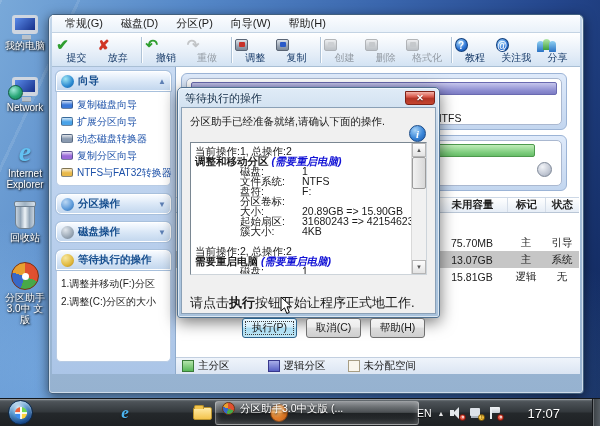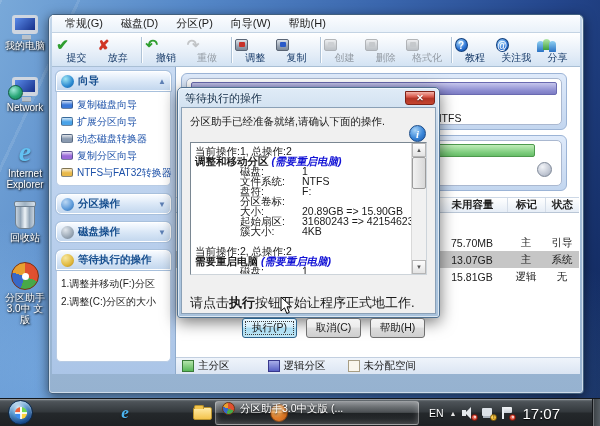--- a/index.html
+++ b/index.html
@@ -175,21 +175,21 @@
   .tray-caret { color:#e6e6e6; font-size:7px; cursor:pointer; }
   .tico { position:relative; width:13px; height:12px; cursor:pointer; }
   .spk { position:absolute; left:0; top:3px; width:4px; height:6px; background:#e4e8ec; }
   .spk:after { content:""; position:absolute; left:3px; top:-3px; border:6px solid transparent; border-right-color:#e4e8ec; border-left:none; margin-top:0; }
   .netmon { position:absolute; left:1px; top:1px; width:10px; height:8px; background:#dde2e8; border-radius:1px; box-shadow:0 3px 0 -1px #aab2bc; }
   .flagico { position:absolute; left:2px; top:0; width:2px; height:12px; background:#e8ecf0; }
   .flagico:after { content:""; position:absolute; left:2px; top:0; width:8px; height:6px; background:linear-gradient(#f4f6f8,#c6ccd4); border-radius:0 1px 1px 0; }
   .badge { position:absolute; right:-3px; bottom:-2px; width:7px; height:7px; border-radius:50%; background:radial-gradient(circle at 35% 30%, #f07060, #c42814); border:1px solid #7e170c;
     color:#fff; font-size:5px; line-height:5px; font-weight:bold; display:flex; align-items:center; justify-content:center; }
   .badge.warn { background:radial-gradient(circle at 35% 30%, #ffd86a, #e8a818); border-color:#8a6208; color:#5a4000; }
-  .tray-clock { color:#fff; font-size:15px; text-shadow:0 1px 1px #000; margin-left:3px; cursor:pointer; }
+  .tray-clock { color:#fff; font-size:13px; text-shadow:0 1px 1px #000; margin-left:20px; cursor:pointer; }
   .showdesk { position:absolute; right:0; top:0; width:8px; height:28px; background:linear-gradient(90deg,#3a4044,#565d63); border-left:1px solid #14171a; box-shadow:inset 1px 0 0 rgba(255,255,255,.25); cursor:pointer; }
 
   .cursor { position:absolute; left:280px; top:296px; z-index:40; pointer-events:none; }
 </style>
 </head>
 <body>
 
 <div class="desktop">
 
   <div class="dicon" style="top:8px">

